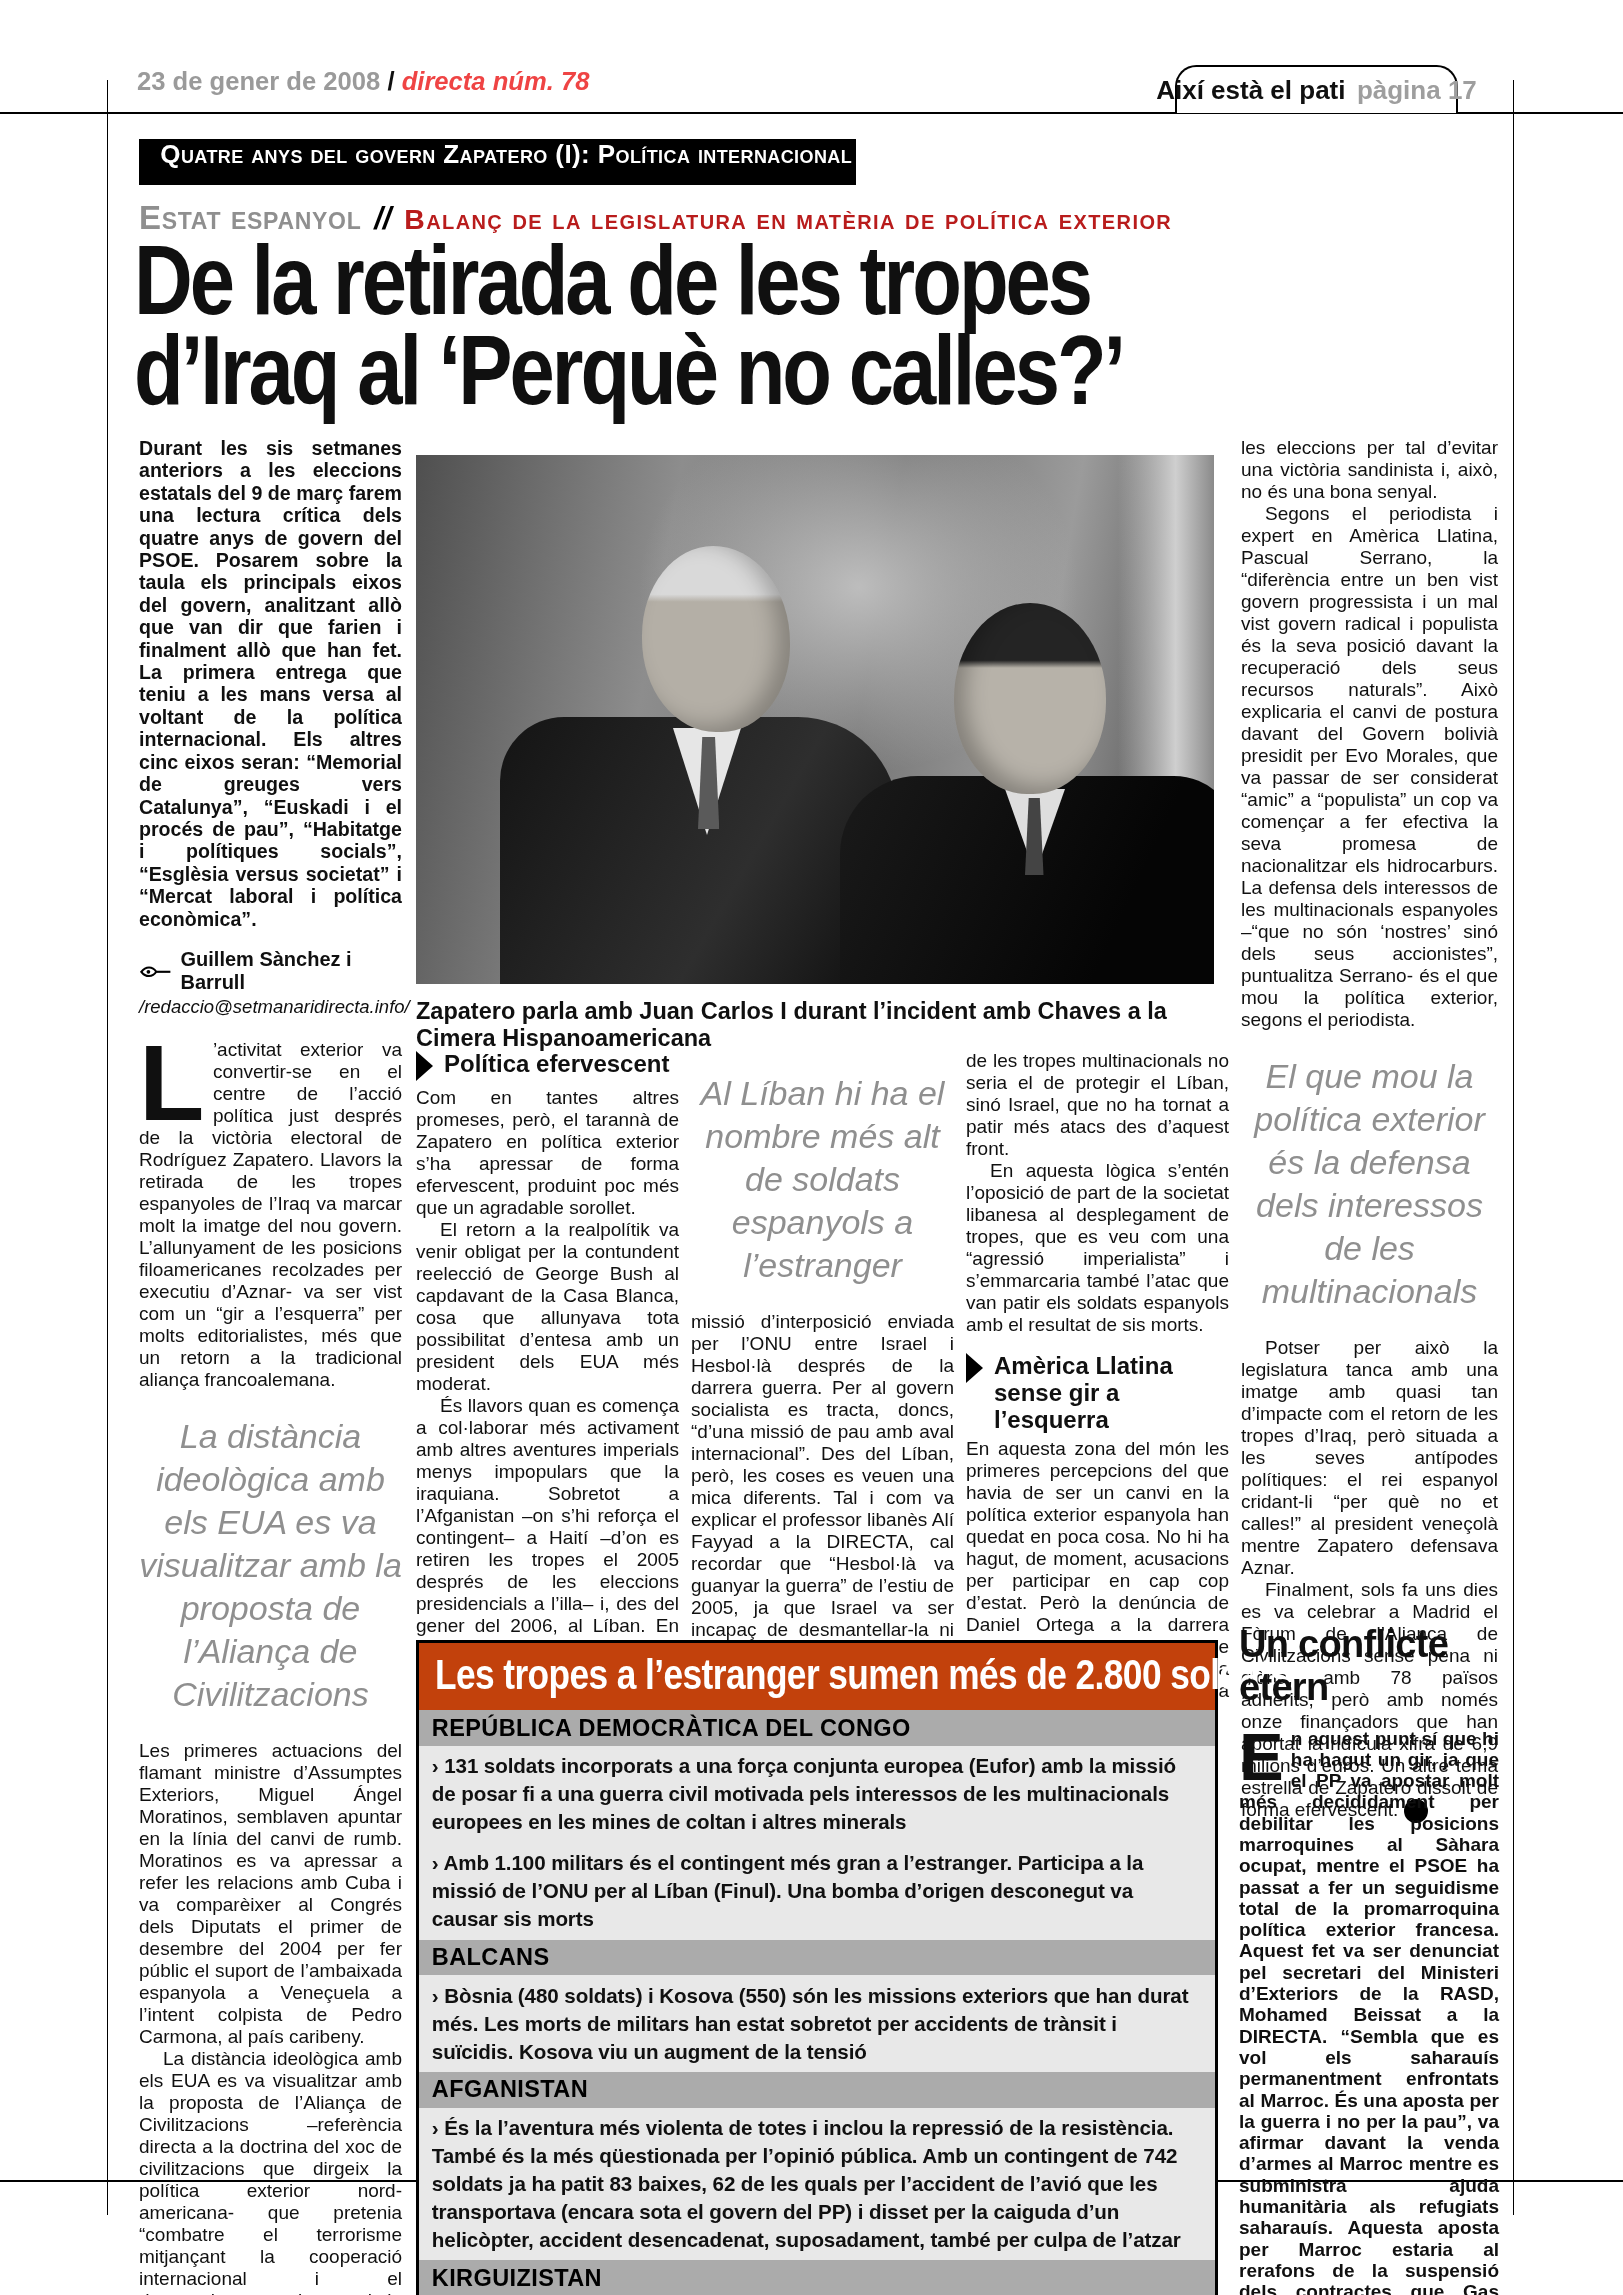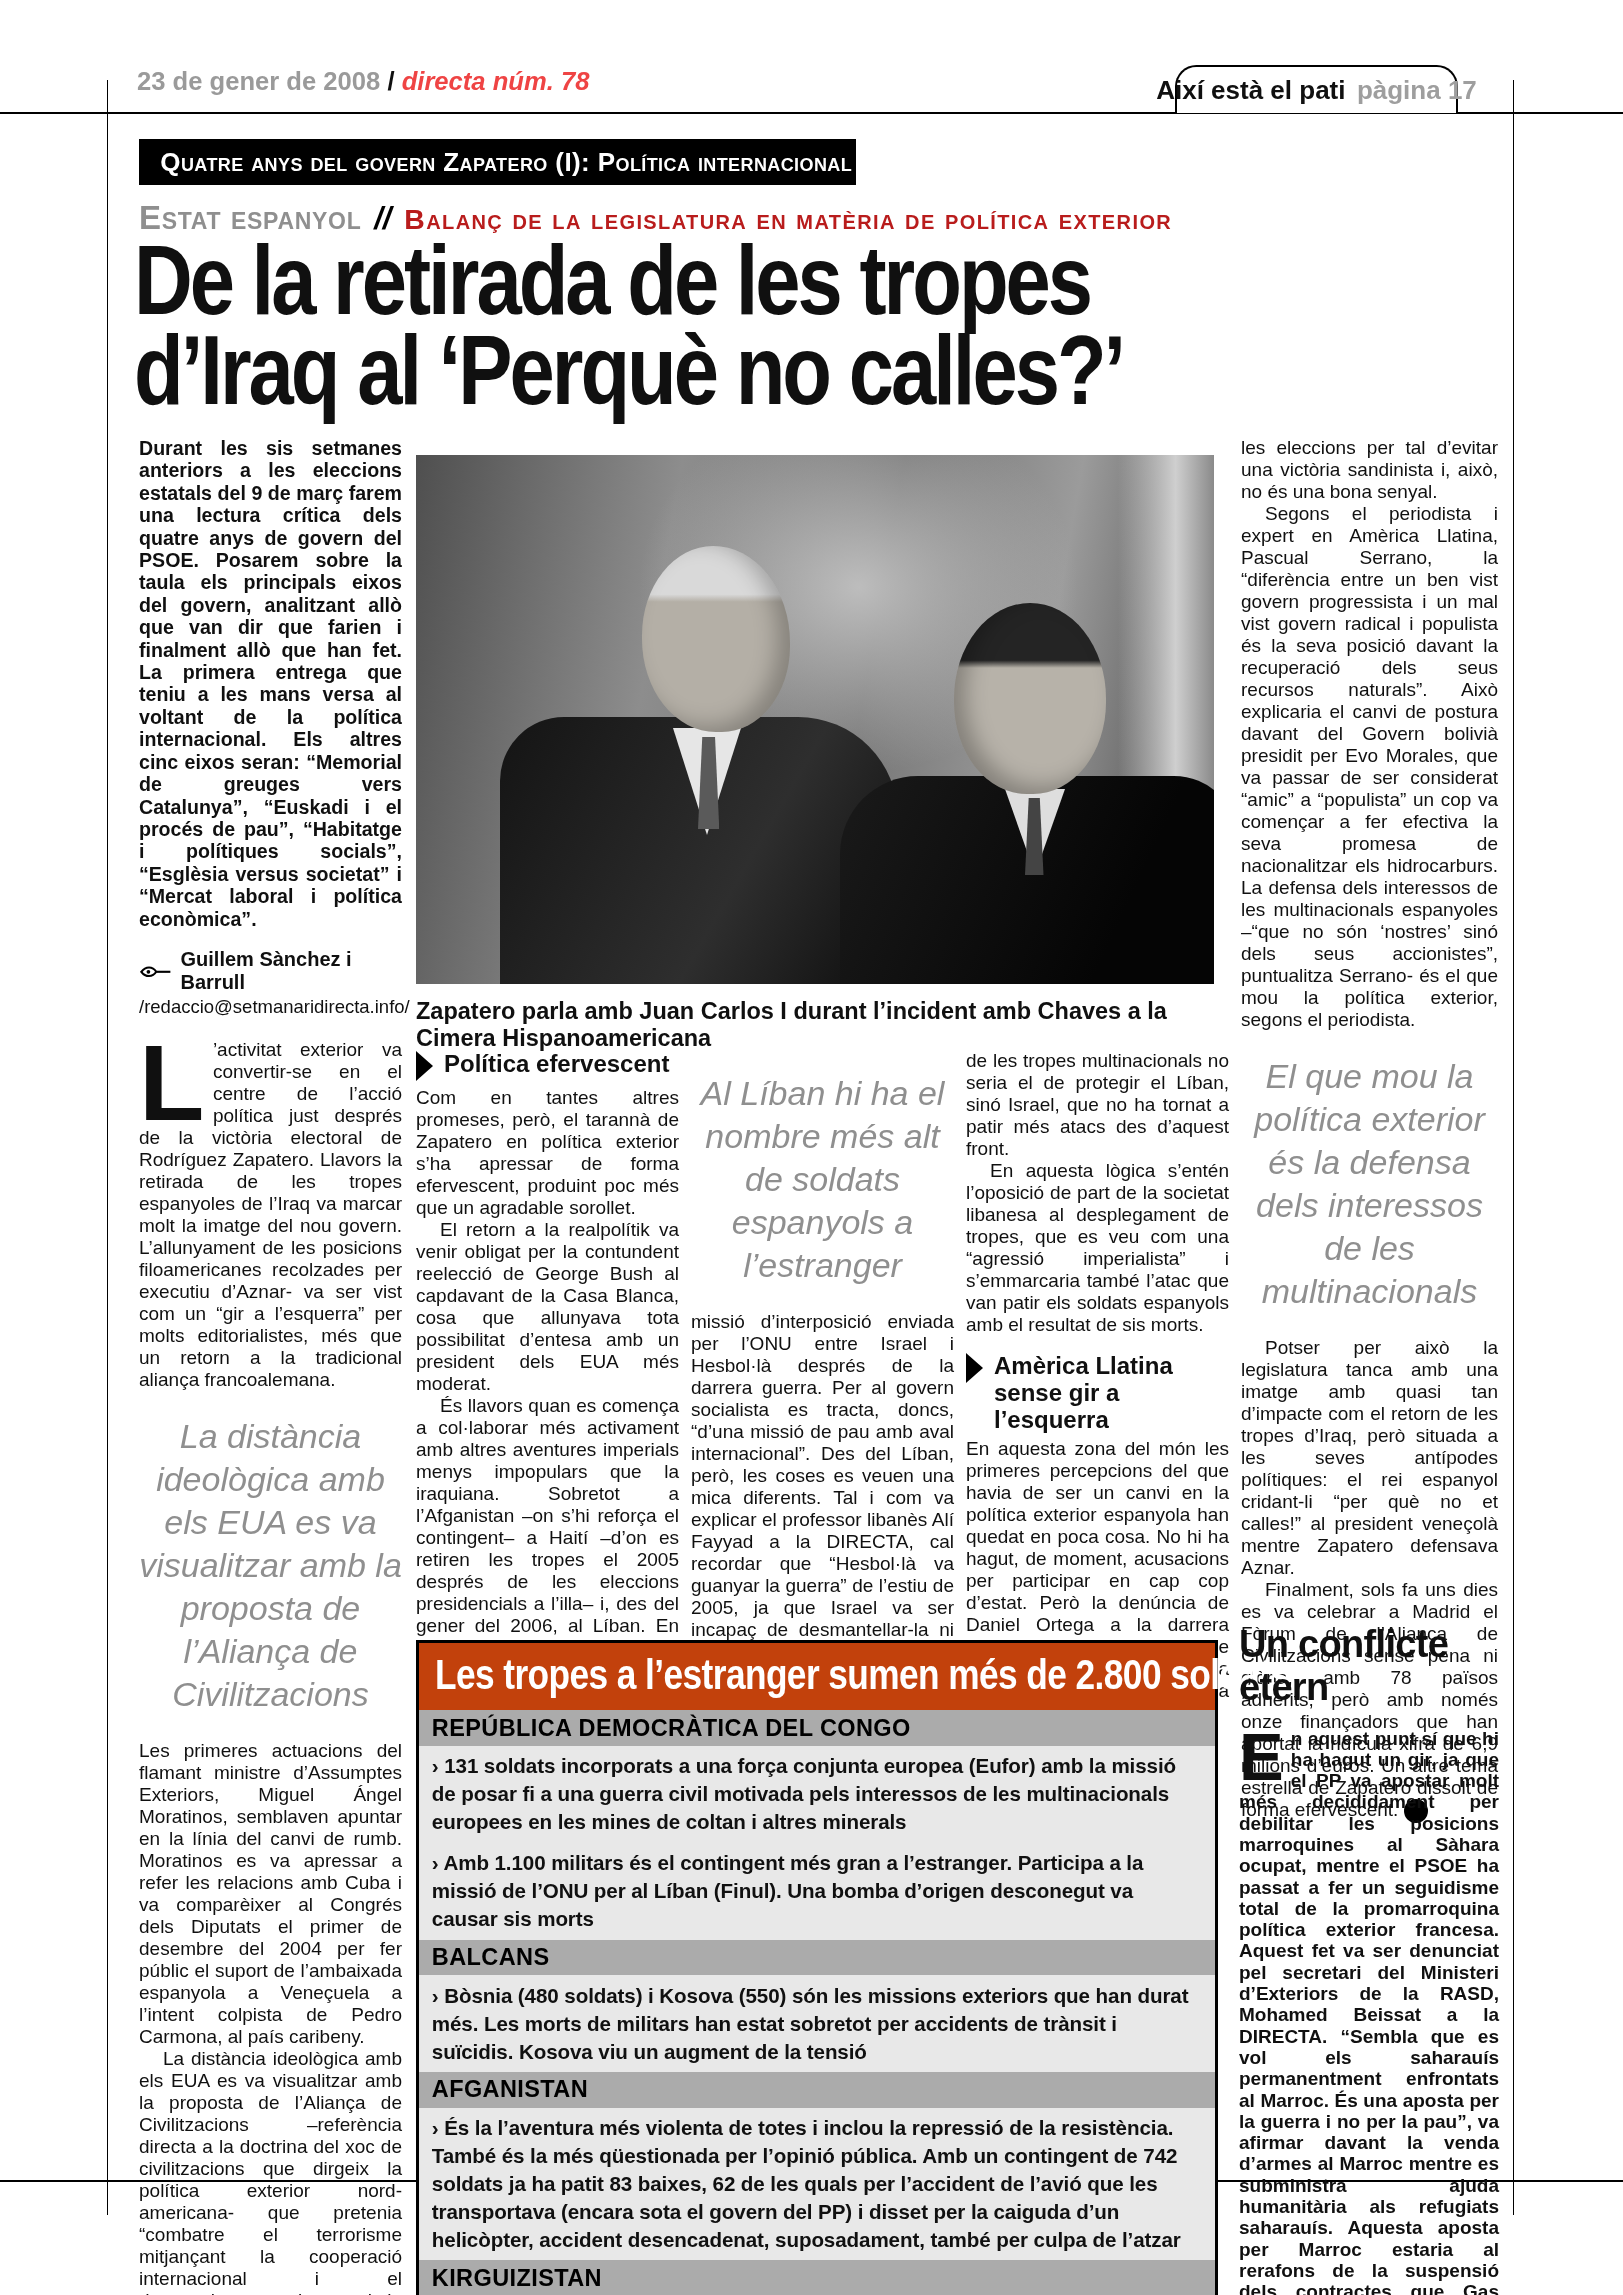--- a/index.html
+++ b/index.html
@@ -11,38 +11,38 @@
   .rule-v{position:absolute;background:#000;width:1.4px;}
   
   .dateline{left:137px;top:67px;font-size:25.6px;font-weight:bold;white-space:nowrap;}
   .dateline .gray{color:#9a9a9a;}
   .dateline .issue{font-style:italic;color:#ef4444;}
   .tab{left:1175px;top:65px;width:279px;height:46px;border:2.8px solid #000;border-bottom:none;
        border-radius:21.3px 21.3px 0 0;background:#fff;display:flex;align-items:center;justify-content:center;
        font-size:26px;font-weight:bold;white-space:nowrap;}
   .tab .pg{color:#9e9e9e;margin-left:11.4px;}
   .kicker{left:139px;top:139px;width:717px;height:46px;background:#000;color:#fff;
-          display:flex;align-items:center;padding-left:21.3px;box-sizing:border-box;
+          display:flex;align-items:flex-start;padding-left:21.3px;box-sizing:border-box;
           font-variant:small-caps;font-weight:bold;font-size:26px;letter-spacing:0.4px;white-space:nowrap;}
   .subhead{left:139px;top:199px;display:flex;align-items:baseline;font-weight:bold;
            font-variant:small-caps;white-space:nowrap;}
   .subhead .topic{color:#8f8f8f;font-size:33px;letter-spacing:0.7px;}
   .subhead .sep{color:#000;font-size:31px;font-style:italic;margin:0 12.8px;}
   .subhead .rest{color:#b91c1c;font-size:28.4px;letter-spacing:1.4px;}
   .headline{left:134px;top:235px;}
   .headline .hl{display:inline-block;white-space:nowrap;font-weight:900;font-size:98px;
                 line-height:90px;letter-spacing:-3.6px;transform:scaleX(.83);transform-origin:0 50%;}
   
   .col{position:absolute;width:263px;}
   .bodytxt{font-size:19px;line-height:22px;text-align:justify;}
   .bodytxt p{margin:0;}
   .indent{text-indent:24px;}
   .intro{font-weight:bold;font-size:19.6px;line-height:22.4px;text-align:justify;margin:0;}
   .byline{margin-top:18.5px;font-size:20px;font-weight:bold;display:flex;align-items:center;gap:8.5px;}
-  .byline-contact{font-size:18.5px;font-weight:normal;margin-top:1.4px;}
+  .byline-contact{font-size:18.5px;font-weight:normal;margin-top:1.4px;font-style:italic;}
   .dropcap{float:left;font-weight:900;font-size:107px;line-height:80px;margin:4.3px 8.5px 0 0;}
   .dropcap-sm{float:left;font-weight:900;font-size:67px;line-height:53px;margin:2.8px 7.1px 0 0;}
   .pullquote{font-style:italic;color:#8f8f8f;font-size:34px;line-height:43px;text-align:center;
              font-weight:400;margin:24px 0;}
   
   .photo{left:416px;top:455px;width:798px;height:529px;overflow:hidden;
          background:linear-gradient(100deg,#4f4f4f,#8d8d8d 30%,#767676 55%,#9b9b9b 75%,#3f3f3f);}
   .ph-light{position:absolute;left:28%;top:-10%;width:55%;height:70%;border-radius:50%;
             background:radial-gradient(closest-side,#bdbdbd,rgba(160,160,160,0));}
   .ph-curtain{position:absolute;right:0;top:0;width:12%;height:100%;

